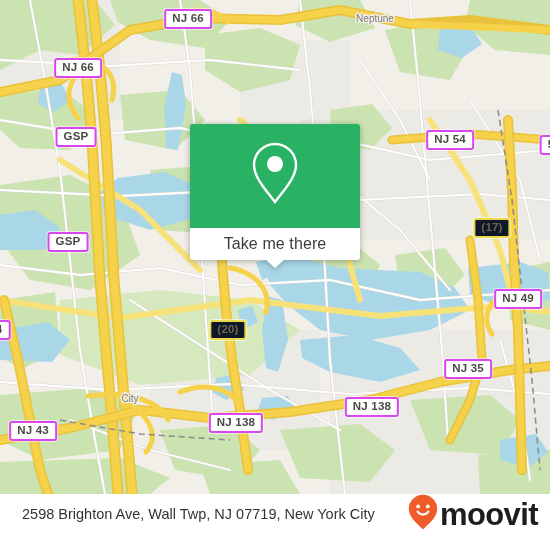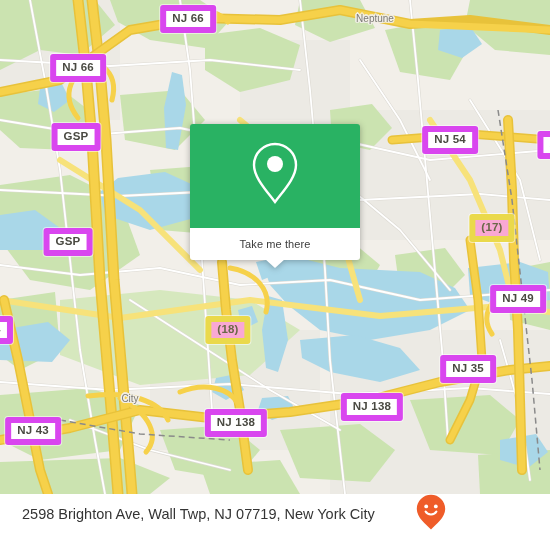--- a/index.html
+++ b/index.html
@@ -28,34 +28,34 @@
     overflow: hidden;
     background: #f2efe9;
   }
   #map-svg { position:absolute; left:0; top:0; display:block; }
 
   
   .shield {
     position: absolute;
     transform: translate(-50%, -50%);
     background: #ffffff;
-    border: 6px solid #d946ef;
+    border: 2px solid #d946ef;
     border-radius: 3px;
     color: #4a4a42;
     font-family: "Liberation Sans", sans-serif;
     font-size: 11.5px;
     font-weight: bold;
     letter-spacing: 0.2px;
     padding: 1px 6px 2px 6px;
     line-height: 13px;
     white-space: nowrap;
     box-shadow: 0 0 0 1px rgba(255,255,255,0.55);
   }
   .shield.motorway {
-    background: #f9a8d4;
+    background: #0f172a;
     border-color: #ead94b;
     color: #6b6748;
   }
   .shield.partial-left { transform: translate(-72%, -50%); }
   .shield.partial-right { transform: translate(-28%, -50%); }
 
   
   .place-label {
     position: absolute;
     transform: translate(-50%, -50%);
@@ -90,21 +90,21 @@
     position: relative;
     height: 32px;
     background: #ffffff;
     border-radius: 0 0 3px 3px;
     display: flex;
     align-items: center;
     justify-content: center;
   }
   #popup-foot-label {
     color: #3c3c3c;
-    font-size: 11px;
+    font-size: 16px;
     font-family: "Liberation Sans", sans-serif;
     letter-spacing: 0.1px;
     white-space: nowrap;
   }
   #popup-tail {
     position: absolute;
     left: 50%;
     bottom: -8px;
     margin-left: -10px;
     width: 0; height: 0;
@@ -359,21 +359,21 @@
     <div class="place-label" style="left:375px; top:18px;">Neptune</div>
     <div class="place-label" style="left:130px; top:398px;">City</div>
 
     <div class="shield" style="left:188px; top:19px;">NJ 66</div>
     <div class="shield" style="left:78px; top:68px;">NJ 66</div>
     <div class="shield" style="left:76px; top:137px;">GSP</div>
     <div class="shield" style="left:68px; top:242px;">GSP</div>
     <div class="shield" style="left:450px; top:140px;">NJ 54</div>
     <div class="shield motorway" style="left:492px; top:228px;">(17)</div>
     <div class="shield" style="left:518px; top:299px;">NJ 49</div>
-    <div class="shield motorway" style="left:228px; top:330px;">(18)</div>
+    <div class="shield motorway" style="left:228px; top:330px;">(20)</div>
     <div class="shield" style="left:468px; top:369px;text-align:center;">NJ 35</div>
     <div class="shield" style="left:372px; top:407px;">NJ 138</div>
     <div class="shield" style="left:236px; top:423px;">NJ 138</div>
     <div class="shield" style="left:33px; top:431px;">NJ 43</div>
     <div class="shield partial-left" style="left:4px; top:330px;">4</div>
     <div class="shield partial-right" style="left:546px; top:145px;">5</div>
 
     <div id="popup">
       <div id="popup-head">
         <span>
@@ -395,16 +395,17 @@
     <div id="footer-address">2598 Brighton Ave, Wall Twp, NJ 07719, New York City</div>
     <div id="brand">
       <span>
         <svg width="30" height="36" viewBox="0 0 30 36" aria-hidden="true">
           <path d="M15 0.8 C 7.1 0.8, 0.8 7.1, 0.8 15 C 0.8 23.5, 10 30.5, 15 35.4 C 20 30.5, 29.2 23.5, 29.2 15 C 29.2 7.1, 22.9 0.8, 15 0.8 Z" fill="#ef5c29"></path>
           <circle cx="10.2" cy="12.4" r="1.9" fill="#ffffff"></circle>
           <circle cx="19.8" cy="12.4" r="1.9" fill="#ffffff"></circle>
           <path d="M9.6 17.6 C 11.6 21.4, 18.4 21.4, 20.4 17.6" fill="none" stroke="#ffffff" stroke-width="2.1" stroke-linecap="round"></path>
         </svg>
       </span>
+      <span id="brand-word">moovit</span>
     </div>
   </div>
 
 </div>
 
 </body></html>

